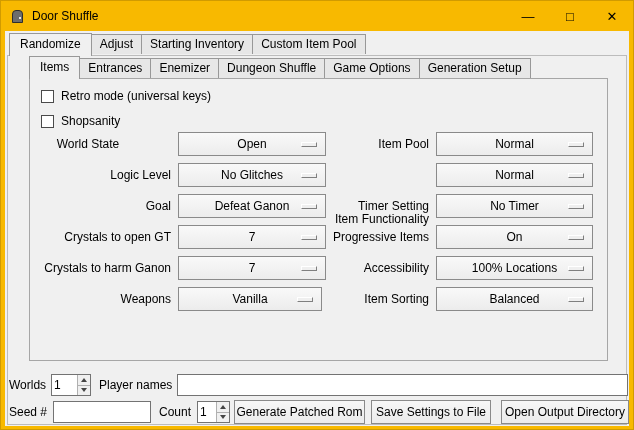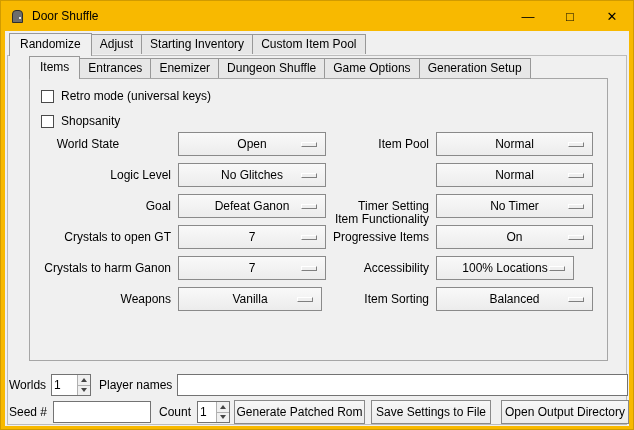--- a/index.html
+++ b/index.html
@@ -153,21 +153,21 @@
     <div class="dropdown" style="top:163px; left:431px; width:157px;">
       <span>No Timer</span>
       <span class="dd-ind"></span>
     </div>
     <span class="lbl" style="top:194px; left:258px; width:166px;">Progressive Items</span>
     <div class="dropdown" style="top:194px; left:431px; width:157px;">
       <span>On</span>
       <span class="dd-ind"></span>
     </div>
     <span class="lbl" style="top:225px; left:258px; width:166px;">Accessibility</span>
-    <div class="dropdown" style="top:225px; left:431px; width:138px;justify-content:center;">
+    <div class="dropdown" style="top:225px; left:431px; width:157px;justify-content:center;">
       <span>100% Locations</span>
       <span class="dd-ind"></span>
     </div>
     <span class="lbl" style="top:256px; left:258px; width:166px;">Item Sorting</span>
     <div class="dropdown" style="top:256px; left:431px; width:157px;">
       <span>Balanced</span>
       <span class="dd-ind"></span>
     </div>
 
     <span class="lbl b-lbl" style="top:343px; left:4px;">Worlds</span>

